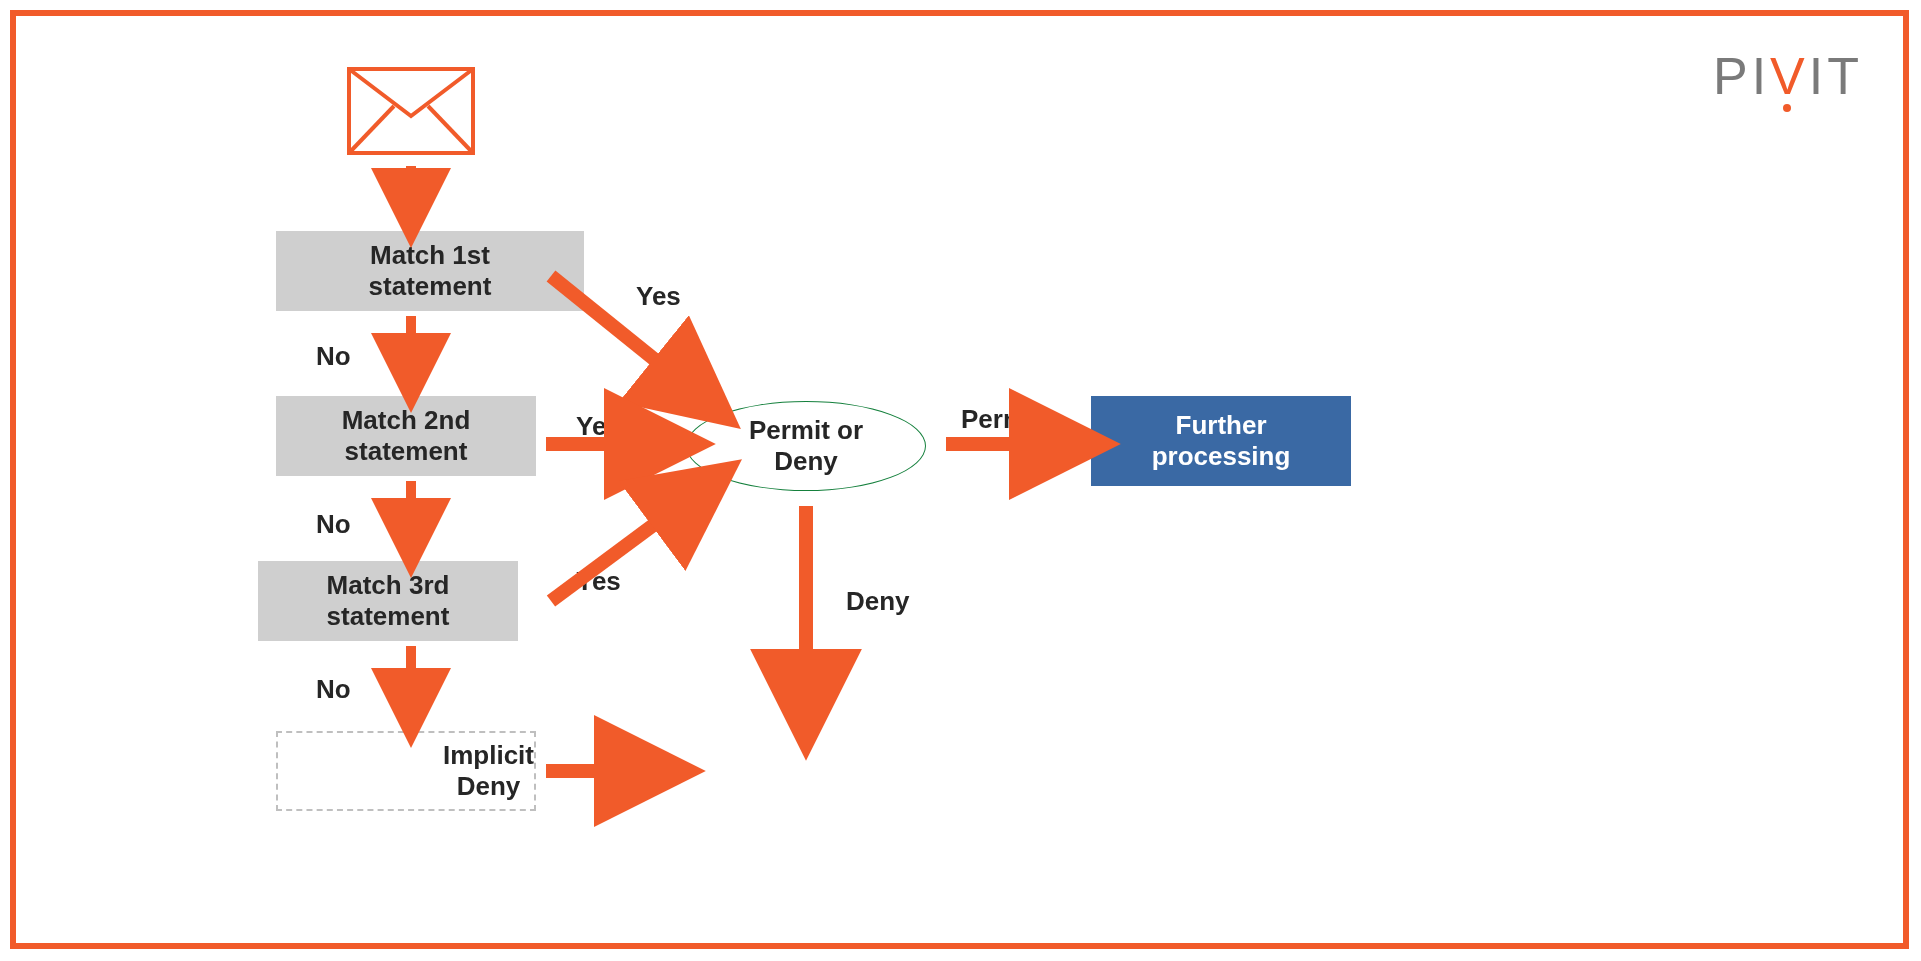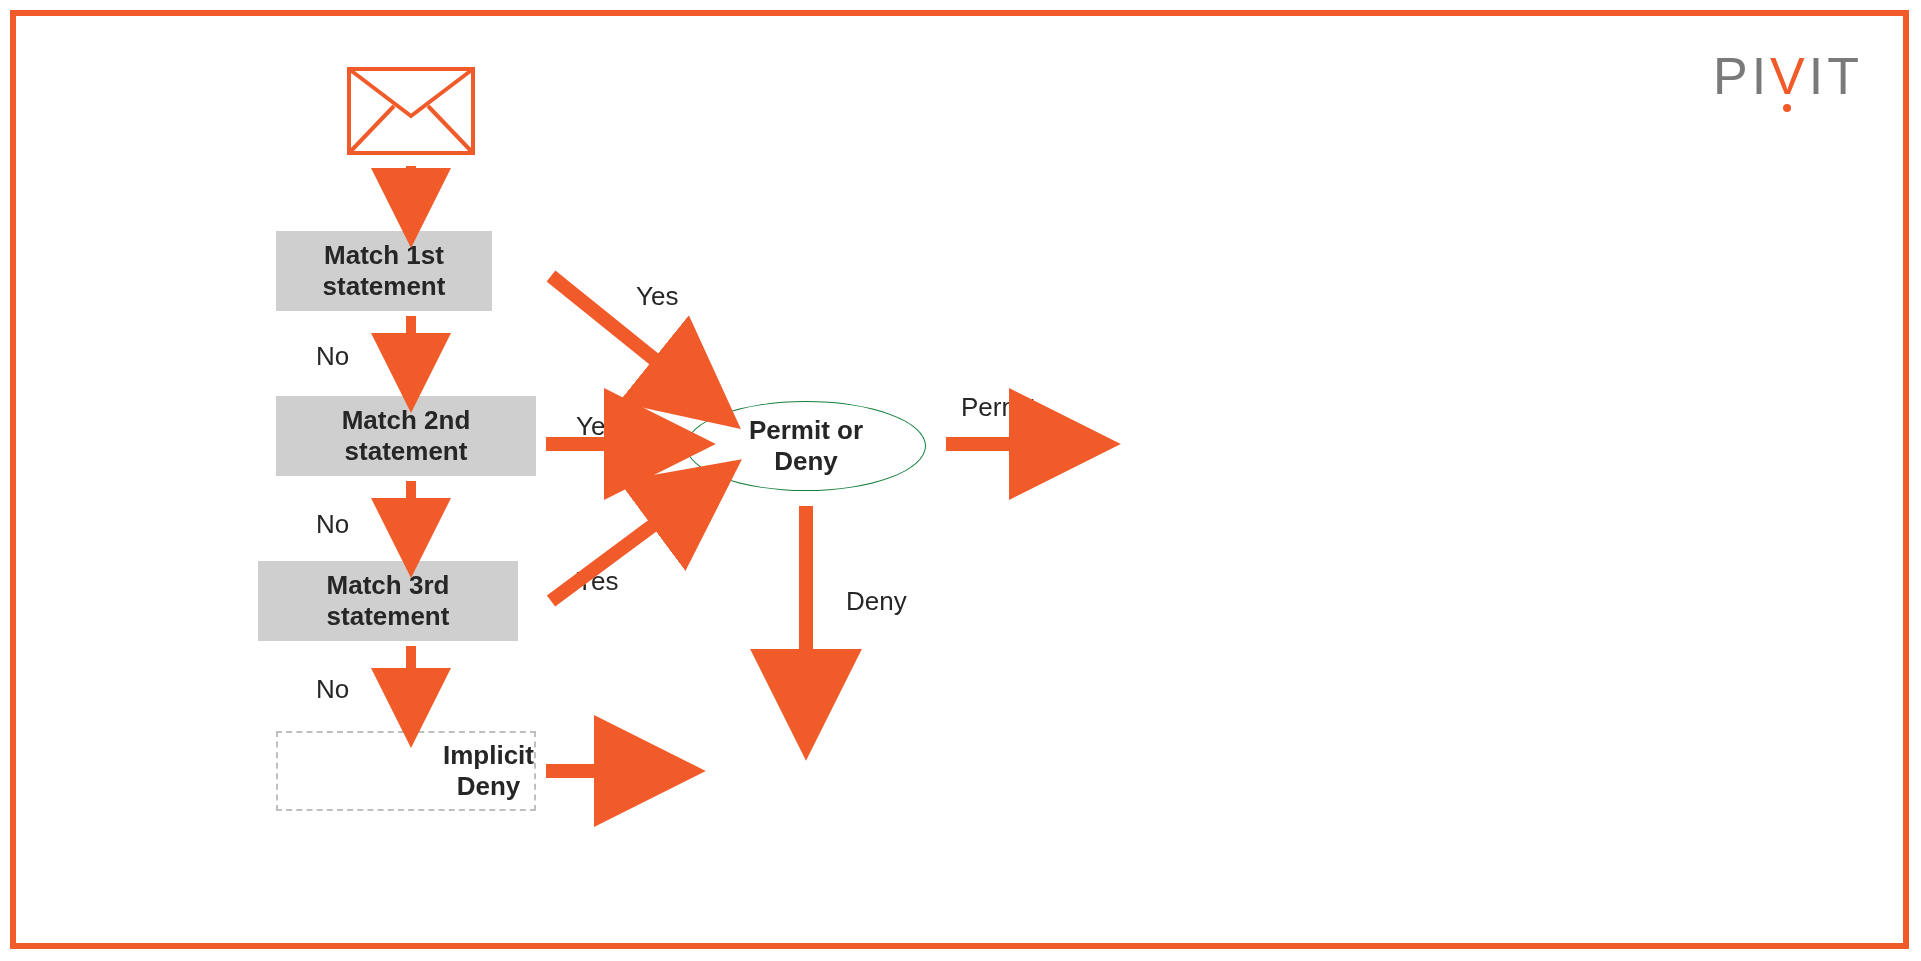--- a/index.html
+++ b/index.html
@@ -54,21 +54,21 @@
   }
   .ellipse {
     border: 1px solid #15803d;
     border-radius: 50%;
     background: #ffffff;
     color: #262626;
     font-size: 26px;
   }
   .label {
     position: absolute;
-    font-weight: 400;
+    font-weight: 700;
     font-size: 26px;
     color: #262626;
     white-space: nowrap;
   }
   
   .logo {
     position: absolute;
     right: 40px;
     top: 30px;
     display: flex;
@@ -120,51 +120,54 @@
       <span class="grey">T</span>
     </div>
 
     <svg class="envelope" style="left:330px; top:50px;" width="130" height="90" viewBox="0 0 130 90">
       <rect x="3" y="3" width="124" height="84" fill="none" stroke="#f15b2a" stroke-width="4"></rect>
       <path d="M3 3 L65 50 L127 3" fill="none" stroke="#f15b2a" stroke-width="4"></path>
       <path d="M3 87 L48 40" fill="none" stroke="#f15b2a" stroke-width="4"></path>
       <path d="M127 87 L82 40" fill="none" stroke="#f15b2a" stroke-width="4"></path>
     </svg>
 
-    <div class="node box-grey" style="left:260px; top:215px; width:216px; height:80px;">
+    <div class="node box-grey" style="left:260px; top:215px; width:308px; height:80px;">
       <span>Match 1st<br>statement</span>
     </div>
 
     <div class="node box-grey" style="left:260px; top:380px; width:260px; height:80px;">
       <span>Match 2nd<br>statement</span>
     </div>
 
     <div class="node box-grey" style="left:242px; top:545px; width:260px; height:80px;">
       <span>Match 3rd<br>statement</span>
     </div>
 
     <div class="node box-dashed" style="left:260px; top:715px; width:260px; height:80px;">
       <span>Implicit<br>Deny</span>
     </div>
 
     <div class="node ellipse" style="left:670px; top:385px; width:240px; height:90px;">
       <span>Permit or<br>Deny</span>
     </div>
 
 
+    <div class="node box-blue" style="left:1075px; top:380px; width:260px; height:90px;">
+      <span>Further<br>processing</span>
+    </div>
 
     <div class="label" style="left:300px; top:325px;">No</div>
     <div class="label" style="left:300px; top:493px;">No</div>
     <div class="label" style="left:300px; top:658px;">No</div>
 
     <div class="label" style="left:620px; top:265px;">Yes</div>
     <div class="label" style="left:560px; top:395px;">Yes</div>
     <div class="label" style="left:560px; top:550px;">Yes</div>
 
-    <div class="label" style="left:945px; top:376px;">Permit</div>
+    <div class="label" style="left:945px; top:388px;">Permit</div>
     <div class="label" style="left:830px; top:570px;">Deny</div>
 
     <svg class="arrows" width="1899" height="939" viewBox="0 0 1899 939">
       <defs>
         <marker id="ah" viewBox="0 0 10 10" refX="6" refY="5" markerWidth="8" markerHeight="8" orient="auto">
           <path d="M0 0 L10 5 L0 10 Z" fill="#f15b2a"></path>
         </marker>
       </defs>
 
       <line x1="395" y1="150" x2="395" y2="200" stroke="#f15b2a" stroke-width="10" marker-end="url(#ah)"></line>

